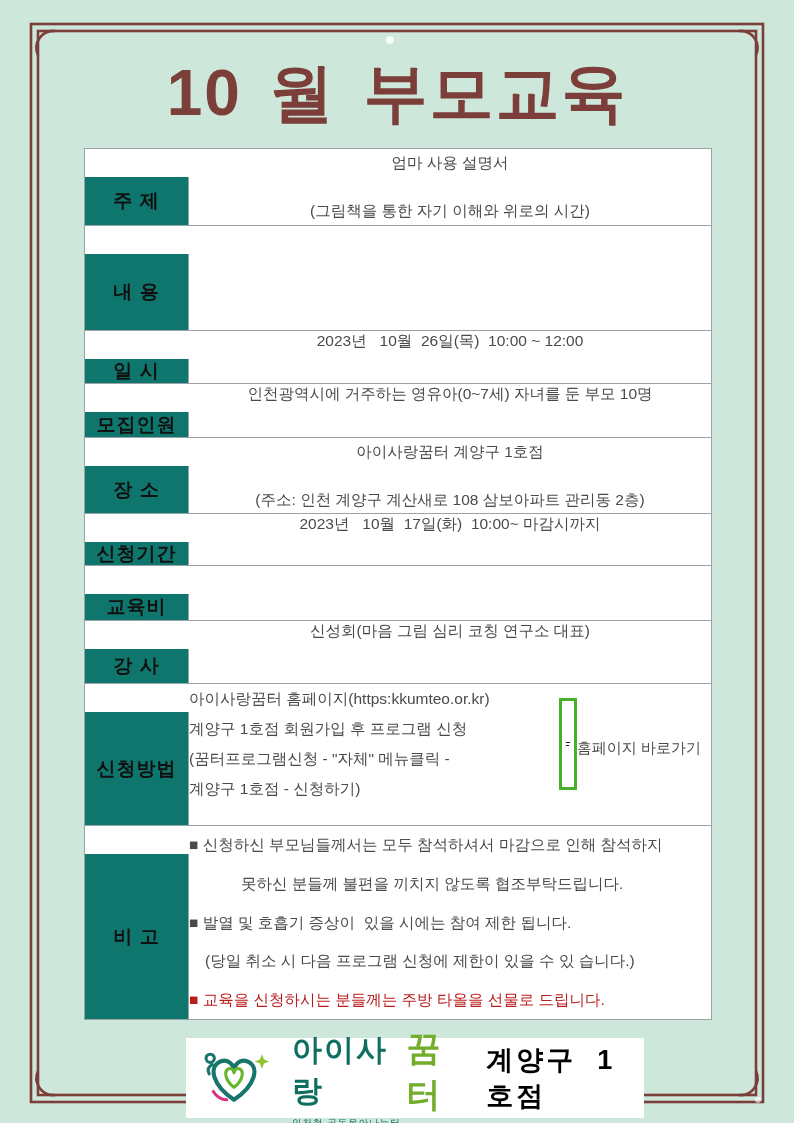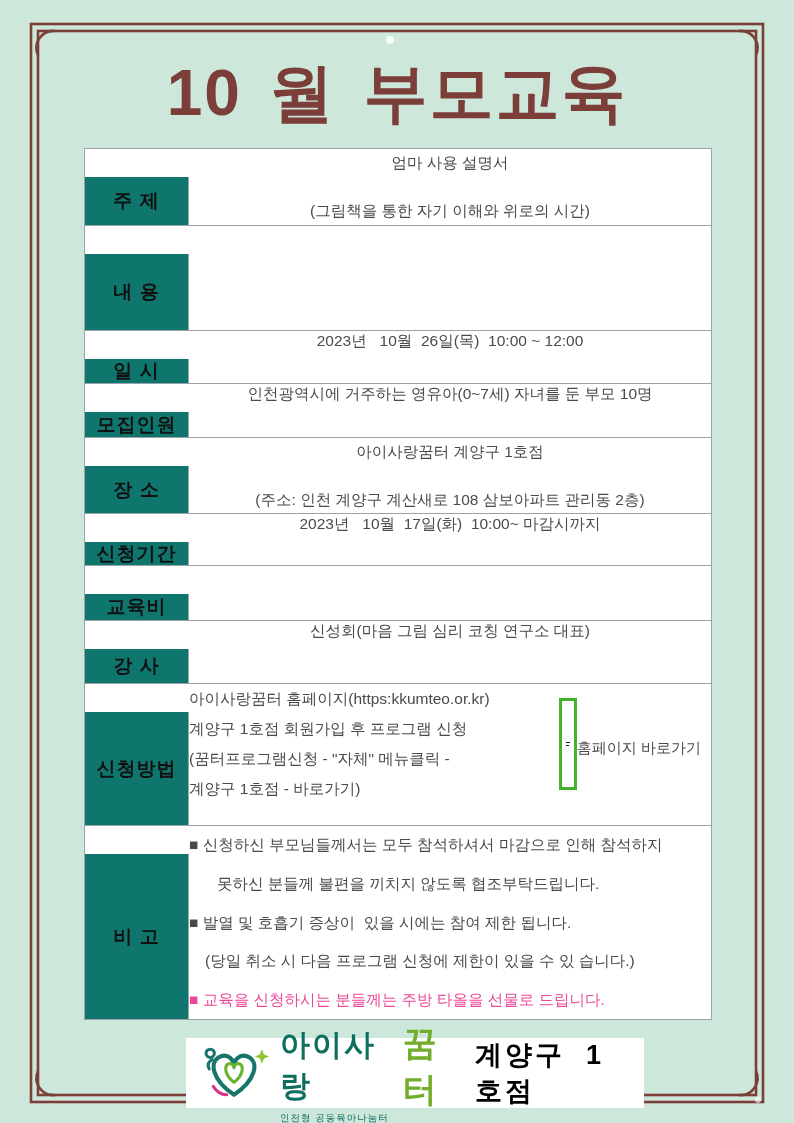--- a/index.html
+++ b/index.html
@@ -43,26 +43,26 @@
   .r-notes{height:193px}
   .apply-wrap{display:flex;width:100%;align-items:center;}
   .apply-text{flex:1;}
   .apply-text .line{line-height:30px;}
   .apply-side{width:152px;flex:0 0 152px;display:flex;flex-direction:row;align-items:center;padding-right:10px;}
   .qr-box{width:92px;height:92px;border:3px solid #45b22a;background:#fff;padding:4px;}
   .qr-box svg{width:100%;height:100%;display:block;}
   .qr-caption{margin-top:8px;font-size:15px;color:#4a4a4a;white-space:nowrap;}
   .r-notes .line{line-height:38px;}
   .ind-0{}
-  .ind-1{padding-left:28px}
+  .ind-1{padding-left:52px}
   .ind-2{padding-left:16px}
-  .notes-red{color:#ec4899;}
+  .notes-red{color:#b91c1c;}
   .footer-box{
-    position:absolute;left:186px;top:1038px;width:458px;height:70px;background:#fff;
-    display:flex;align-items:center;gap:8px;padding:0 10px;
+    position:absolute;left:186px;top:1038px;width:458px;height:80px;background:#fff;
+    display:flex;align-items:center;gap:20px;padding:0 10px;
   }
   .brand-logo{width:76px;height:60px;flex:0 0 76px;}
   .brand-block{display:flex;flex-direction:column;}
   .brand-line{display:flex;align-items:baseline;}
   .brand-main{font-size:30px;font-weight:800;color:#0e6e60;letter-spacing:2px;}
   .brand-sub{font-size:34px;font-weight:800;color:#72ad2b;margin-left:17px;}
   .brand-tagline{font-size:9.5px;color:#0e6e60;letter-spacing:1px;margin-top:-1px;}
   .branch{font-size:27px;font-weight:700;color:#000;margin-left:8px;letter-spacing:3px;white-space:pre-wrap;}
 </style>
 </head>
@@ -139,21 +139,21 @@
   </div>
 
   <div class="row r-apply">
     <div class="lab">신청방법</div>
     <div class="val">
       <div class="apply-wrap">
         <div class="apply-text">
           <div class="line">아이사랑꿈터 홈페이지(https:kkumteo.or.kr)</div>
           <div class="line">계양구 1호점 회원가입 후 프로그램 신청</div>
           <div class="line">(꿈터프로그램신청 - "자체" 메뉴클릭 -</div>
-          <div class="line">계양구 1호점 - 바로가기)</div>
+          <div class="line">계양구 1호점 - 신청하기)</div>
         </div>
         <div class="apply-side">
           <div class="qr-box">
             <svg viewBox="0 0 25 25" xmlns="http://www.w3.org/2000/svg" shape-rendering="crispEdges">
               <rect x="0" y="0" width="25" height="25" fill="#ffffff"></rect>
               <path fill="#141414" fill-rule="evenodd" d="M0 0h7v7H0zM1 1h5v5H1zM2 2h3v3H2zM18 0h7v7h-7zM19 1h5v5h-5zM20 2h3v3h-3zM0 18h7v7H0zM1 19h5v5H1zM2 20h3v3h-3z"></path>
               <path fill="#141414" d="M8 6h1v1H8zM10 6h1v1h-1zM12 6h1v1h-1zM14 6h1v1h-1zM16 6h1v1h-1zM6 8h1v1H6zM6 10h1v1H6zM6 12h1v1H6zM6 14h1v1H6zM6 16h1v1H6z
               M9 0h1v2H9zM11 0h1v1h-1zM13 0h2v1h-2zM16 1h1v2h-1zM9 2h2v1H9zM13 2h1v2h-1zM15 3h2v1h-2zM9 4h1v1H9zM11 4h2v1h-2zM8 5h1v1H8zM12 5h1v1h-1zM15 5h1v1h-1z
               M0 8h2v1H0zM3 8h2v1H3zM8 8h2v1H8zM11 8h1v2h-1zM13 8h2v1h-2zM17 8h2v1h-2zM20 8h2v1h-2zM23 8h2v1h-2z
               M1 10h2v1H1zM4 10h1v1H4zM8 10h1v2H8zM10 10h1v1h-1zM13 10h3v1h-3zM18 10h1v2h-1zM21 10h1v1h-1zM24 10h1v2h-1z

